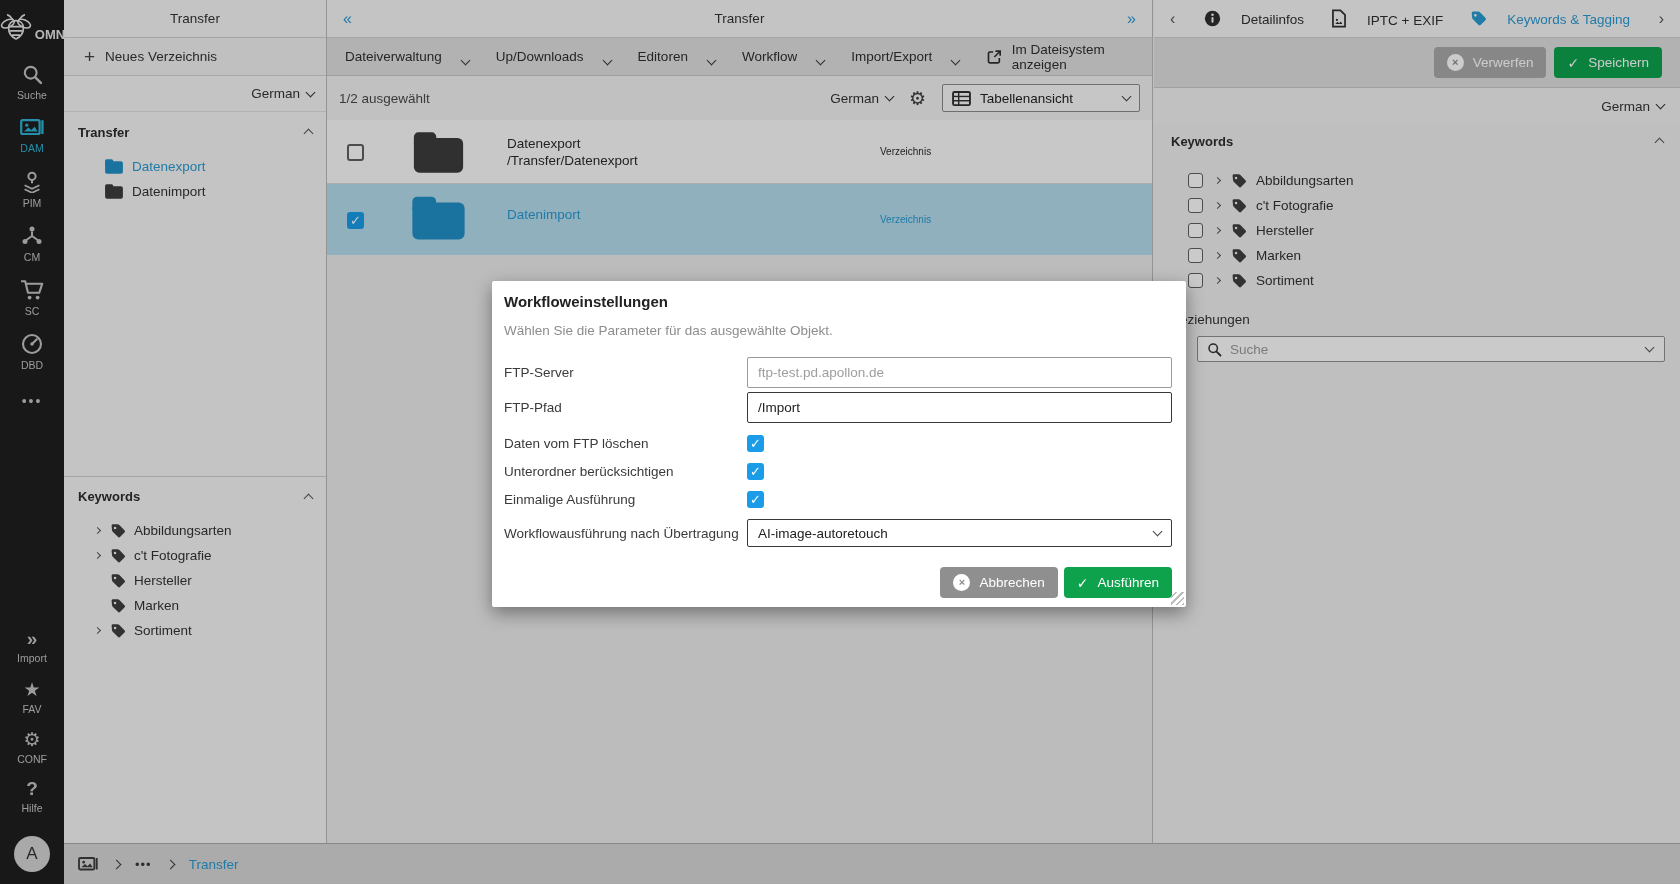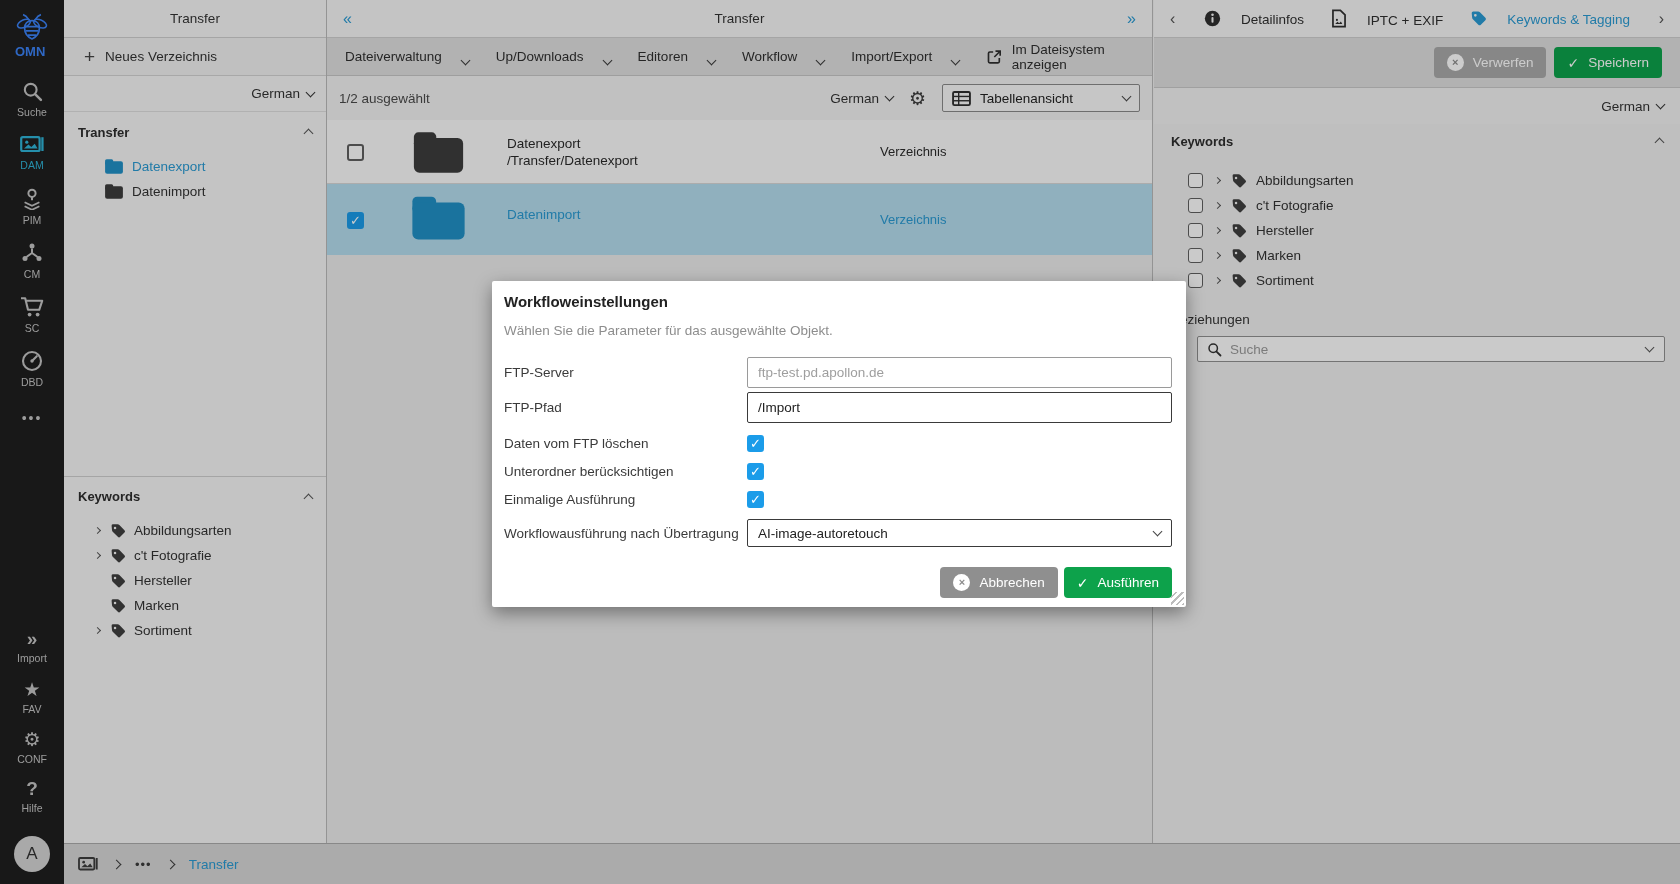--- a/index.html
+++ b/index.html
@@ -5,21 +5,21 @@
   *{margin:0;padding:0;box-sizing:border-box}
   html,body{background:#444}
   body{font-family:"Liberation Sans","DejaVu Sans",sans-serif;color:#333}
   .stage{position:relative;width:1680px;height:884px;overflow:hidden;background:#efefef}
 
   
   .sidebar{position:absolute;left:0;top:0;width:64px;height:884px;background:var(--sidebar-bg);display:flex;flex-direction:column;align-items:center;z-index:5}
   .sb-item{display:flex;flex-direction:column;align-items:center;gap:4px;font-size:10.5px;color:#c3c3c3;cursor:pointer}
   .sb-item .ic{color:#c3c3c3}
   .sb-item.active,.sb-item.active .ic{color:var(--sidebar-active)}
-  .sb-logo{margin-top:12px;color:#3b82f6;display:flex;flex-direction:column;align-items:flex-start;gap:2px;font-weight:bold;font-size:13px}
+  .sb-logo{margin-top:12px;color:#e5e5e5;display:flex;flex-direction:row;align-items:flex-end;gap:2px;font-weight:bold;font-size:13px}
   .sb-dots{margin-top:22px;color:#c3c3c3;font-size:14px;letter-spacing:2px;cursor:pointer}
   .sb-spacer{flex:1}
   .glyph{font-size:19px;line-height:19px}
   .avatar{width:36px;height:36px;border-radius:50%;background:#d4d4d4;color:#333;display:flex;align-items:center;justify-content:center;font-size:17px;margin-bottom:12px;cursor:pointer}
 
   
   .cv{display:inline-block;width:7px;height:7px;border-right:1.7px solid currentColor;border-bottom:1.7px solid currentColor;transform:rotate(45deg);margin-top:-3px}
   .cv.up{transform:rotate(225deg);margin-top:3px}
   .cv.rt{transform:rotate(-45deg);margin:0}
   .cv.sm{width:5px;height:5px}
@@ -70,21 +70,21 @@
   .hcell{position:absolute;top:0;height:100%;display:flex;align-items:center}
   .sortbadge{position:absolute;left:253px;top:0;height:100%;display:flex;align-items:center;gap:4px;font-weight:normal;font-size:11.5px;color:#444}
   .trow{height:64px;background:#fbfbfb;border-bottom:1px solid #d8d8d8;position:relative;overflow:hidden;cursor:pointer}
   .trow.sel{height:71px;background:var(--sel-row);border-bottom:none}
   .trow .rcb{position:absolute;left:20px;top:24px}
   .trow.sel .rcb{top:28px}
   .fold{position:absolute;left:83px;top:9px;color:var(--folder-dark)}
   .fold.blue{color:var(--folder-blue)}
   .nameblk{position:absolute;left:180px;top:15px;font-size:13.5px;line-height:17px;color:#2b2b2b}
   .trow.sel .nameblk{top:22px;color:var(--accent)}
-  .typecell{position:absolute;left:553px;top:0;height:100%;display:flex;align-items:center;font-size:13px;color:#2b2b2b}
+  .typecell{position:absolute;left:553px;top:0;height:100%;display:flex;align-items:center;font-size:10px;color:#2b2b2b}
   .trow.sel .typecell{color:var(--accent)}
 
   
   .right{position:absolute;left:1154px;top:0;width:526px;height:843px;background:#efefef}
   .rhead{height:38px;background:#f6f6f6;border-bottom:1px solid #cfcfcf;display:flex;align-items:center;padding:0 16px;font-size:13.5px;color:#333}
   .rhead .nav{color:#555;font-size:16px;cursor:pointer}
   .rtabs{flex:1;display:flex;align-items:center;justify-content:center;gap:27px}
   .rtab{display:inline-flex;align-items:flex-end;gap:20px;cursor:pointer;color:#2f2f2f}
   .rtab .ic{color:#2f2f2f}
   .rtab.active{color:var(--accent)}

